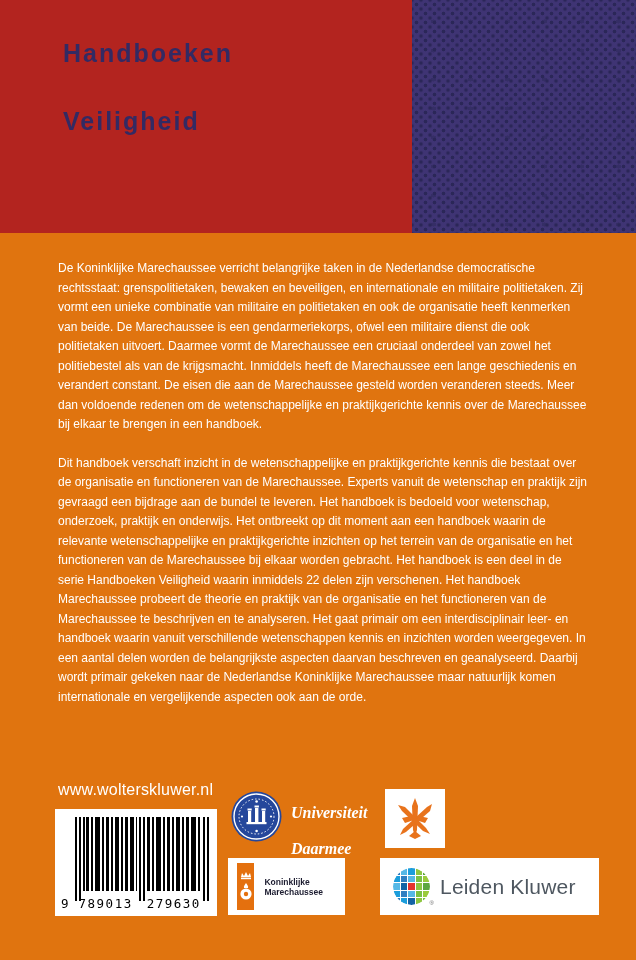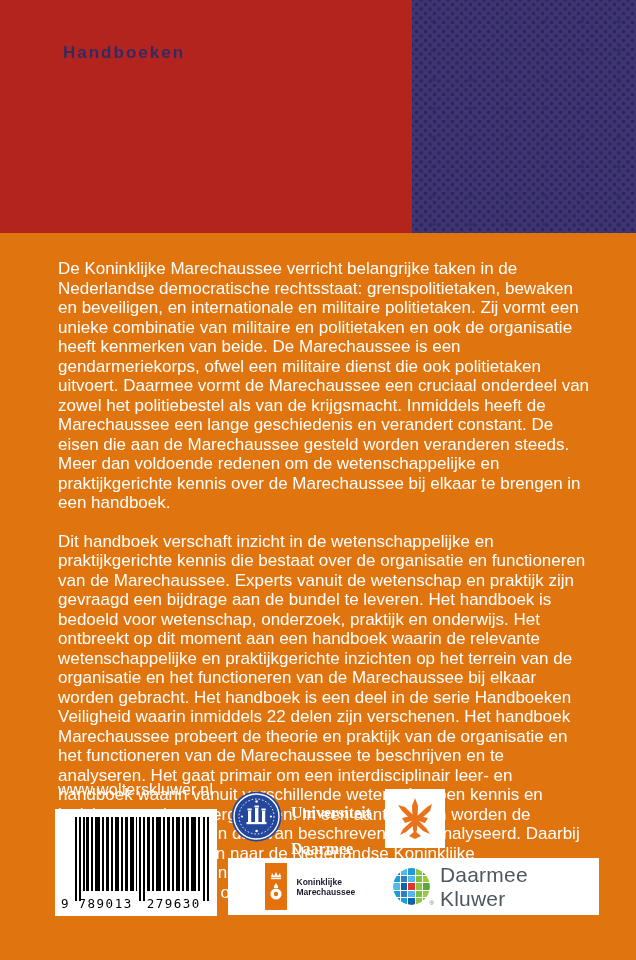--- a/index.html
+++ b/index.html
@@ -14,27 +14,27 @@
     background-color:#3f3474;
     background-image:
       radial-gradient(#2b2758 1.7px, transparent 2.1px),
       radial-gradient(#2b2758 1.7px, transparent 2.1px),
       radial-gradient(#352e66 2.4px, transparent 2.8px);
     background-size:9px 9px,9px 9px,37px 29px;
     background-position:0 0,4.5px 4.5px,3px 7px;
   }
   .series-title{
     position:absolute;left:63px;top:36px;
-    font-size:17px;line-height:34px;font-weight:bold;
+    font-size:25px;line-height:34px;font-weight:bold;
     letter-spacing:2px;color:#332a63;white-space:pre-line;
   }
   
   .text-block{
     position:absolute;left:58px;top:259px;width:532px;
-    color:#ffffff;font-size:17px;line-height:19.5px;
+    color:#ffffff;font-size:12px;line-height:19.5px;
   }
   .text-block p{margin:0 0 19px 0;}
   .site-url{
     position:absolute;left:58px;top:781px;
     color:#ffffff;font-size:16px;letter-spacing:0.2px;
   }
   
   .barcode-box{
     position:absolute;left:55px;top:809px;width:162px;height:107px;
     background:#ffffff;
@@ -43,36 +43,36 @@
   .barcode-digits{
     position:absolute;left:0;bottom:5px;width:162px;
     display:flex;align-items:flex-end;
     font-family:"DejaVu Sans Mono",monospace;
     font-size:12.5px;color:#000;
   }
   .barcode-digits .lead{margin-left:6px;margin-right:10px;}
   .barcode-digits .g1{margin-right:14px;letter-spacing:1.5px;}
   .barcode-digits .g2{letter-spacing:1.5px;}
   
-  .leiden{position:absolute;left:231px;top:791px;display:flex;align-items:flex-start;}
+  .leiden{position:absolute;left:231px;top:791px;display:flex;align-items:flex-start;font-style:italic;}
   .leiden-seal{width:51px;height:51px;flex:0 0 auto;}
   .leiden-text{
     margin-left:9px;margin-top:13px;
     font-family:"Liberation Serif",serif;font-weight:bold;
     color:#ffffff;font-size:16px;line-height:18px;white-space:pre-line;
   }
   
   .nlda-box{
     position:absolute;left:385px;top:789px;width:60px;height:59px;
     background:#ffffff;display:grid;place-items:center;
   }
   
   .kmar-box{
-    position:absolute;left:228px;top:858px;width:140px;height:57px;
-    background:#ffffff;display:flex;align-items:center;padding-left:28px;
+    position:absolute;left:228px;top:858px;width:117px;height:57px;
+    background:#ffffff;display:flex;align-items:center;
   }
   .kmar-bar{
     margin-left:9px;width:23px;height:47px;background:#e4700e;
     display:flex;align-items:center;justify-content:center;
   }
   .kmar-label{
     margin-left:10px;font-size:8.5px;font-weight:bold;color:#1c1c30;
   }
   
   .wk-box{
@@ -95,21 +95,21 @@
   }
 </style>
 </head>
 <body>
 
 <div class="cover">
 
   <div class="top-red"></div>
   <div class="purple-panel"></div>
   <div class="series-title"><span>Handboeken</span><br>
-</div>
+<span>Veiligheid</span></div>
 
   <div class="text-block">
     <p>De Koninklijke Marechaussee verricht belangrijke taken in de Nederlandse democratische rechtsstaat: grenspolitietaken, bewaken en beveiligen, en internationale en militaire politietaken. Zij vormt een unieke combinatie van militaire en politietaken en ook de organisatie heeft kenmerken van beide. De Marechaussee is een gendarmeriekorps, ofwel een militaire dienst die ook politietaken uitvoert. Daarmee vormt de Marechaussee een cruciaal onderdeel van zowel het politiebestel als van de krijgsmacht. Inmiddels heeft de Marechaussee een lange geschiedenis en verandert constant. De eisen die aan de Marechaussee gesteld worden veranderen steeds. Meer dan voldoende redenen om de wetenschappelijke en praktijkgerichte kennis over de Marechaussee bij elkaar te brengen in een handboek.</p>
     <p>Dit handboek verschaft inzicht in de wetenschappelijke en praktijkgerichte kennis die bestaat over de organisatie en functioneren van de Marechaussee. Experts vanuit de wetenschap en praktijk zijn gevraagd een bijdrage aan de bundel te leveren. Het handboek is bedoeld voor wetenschap, onderzoek, praktijk en onderwijs. Het ontbreekt op dit moment aan een handboek waarin de relevante wetenschappelijke en praktijkgerichte inzichten op het terrein van de organisatie en het functioneren van de Marechaussee bij elkaar worden gebracht. Het handboek is een deel in de serie Handboeken Veiligheid waarin inmiddels 22 delen zijn verschenen. Het handboek Marechaussee probeert de theorie en praktijk van de organisatie en het functioneren van de Marechaussee te beschrijven en te analyseren. Het gaat primair om een interdisciplinair leer- en handboek waarin vanuit verschillende wetenschappen kennis en inzichten worden weergegeven. In een aantal delen worden de belangrijkste aspecten daarvan beschreven en geanalyseerd. Daarbij wordt primair gekeken naar de Nederlandse Koninklijke Marechaussee maar natuurlijk komen internationale en vergelijkende aspecten ook aan de orde.</p>
   </div>
 
   <div class="site-url">www.wolterskluwer.nl</div>
 
   <div class="barcode-box">
     <svg class="barcode-bars" width="134" height="84" viewBox="0 0 134 84">
@@ -239,16 +239,16 @@
           <div style="background:#7ac143"></div>
           <div style="background:#9aca3c"></div>
         <div style="background:#2f7fc1"></div>
           <div style="background:#1b9ddb"></div>
           <div style="background:#1464a5"></div>
           <div style="background:#8dc63f"></div>
           <div style="background:#7ac143"></div>
       </div>
       <span class="wk-reg">®</span>
     </div>
-    <div class="wk-label">Daarmee Kluwer</div>
+    <div class="wk-label">Leiden Kluwer</div>
   </div>
 
 </div>
 
 </body></html>

